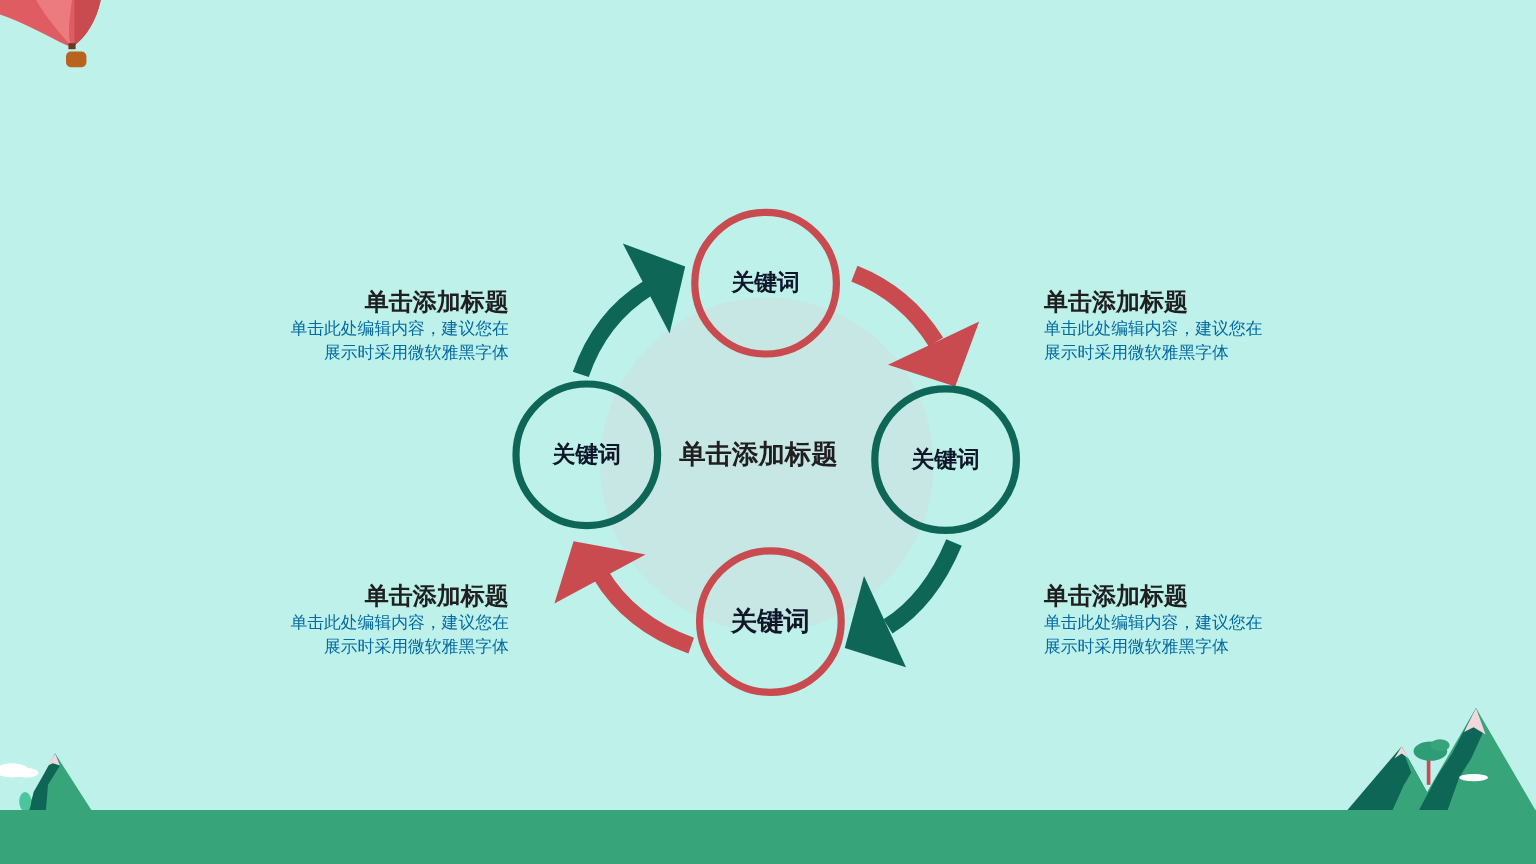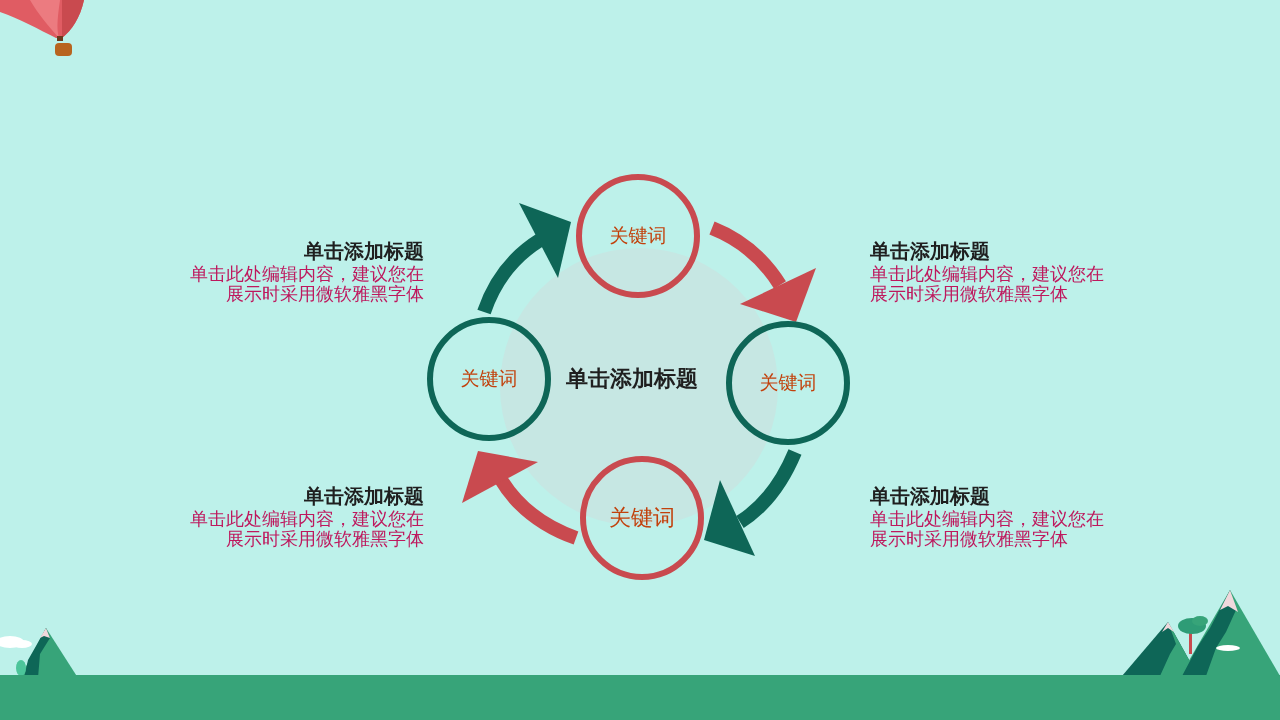--- a/index.html
+++ b/index.html
@@ -1,24 +1,24 @@
 <!DOCTYPE html>
 <html><head>
 <meta charset="utf-8">
 <style>
   html, body { margin:0; padding:0; }
   body { width:1280px; height:720px; overflow:hidden; background:#bdf1ea; position:relative;
          font-family:"DejaVu Sans","Liberation Sans",sans-serif; }
   .abs { position:absolute; }
   .ground { left:0; top:675px; width:1280px; height:45px; background:#37a479; }
   .block-title { font-size:20px; font-weight:bold; color:#1f1f1f; line-height:26px; }
-  .block-body { font-size:18px; color:#be185d; line-height:20px; }
+  .block-body { font-size:14px; color:#0369a1; line-height:20px; }
   .left-block { text-align:right; width:260px; }
   .right-block { text-align:left; width:260px; }
-  .kw { font-weight:normal; color:#c2410c; text-align:right; white-space:nowrap; }
+  .kw { font-weight:bold; color:#0f172a; text-align:right; white-space:nowrap; }
   .center-title { font-size:22px; font-weight:bold; color:#1f1f1f; white-space:nowrap; }
 </style>
 </head>
 <body>
 
 <svg class="abs" style="left:0;top:0" width="90" height="62" viewBox="0 0 90 62">
   <path d="M0,0 L84,0 C80,18 72,30 62,38 L56,38 C40,30 18,18 0,12 Z" fill="#e05c63"></path>
   <path d="M30,0 L60,0 C58,15 56,28 59,38 C50,28 38,14 30,0 Z" fill="#ec7b80"></path>
   <path d="M62,0 L84,0 C80,18 72,30 62,38 Z" fill="#c94a4f"></path>
   <rect x="57" y="36" width="6" height="5" fill="#6b3a1e"></rect>

